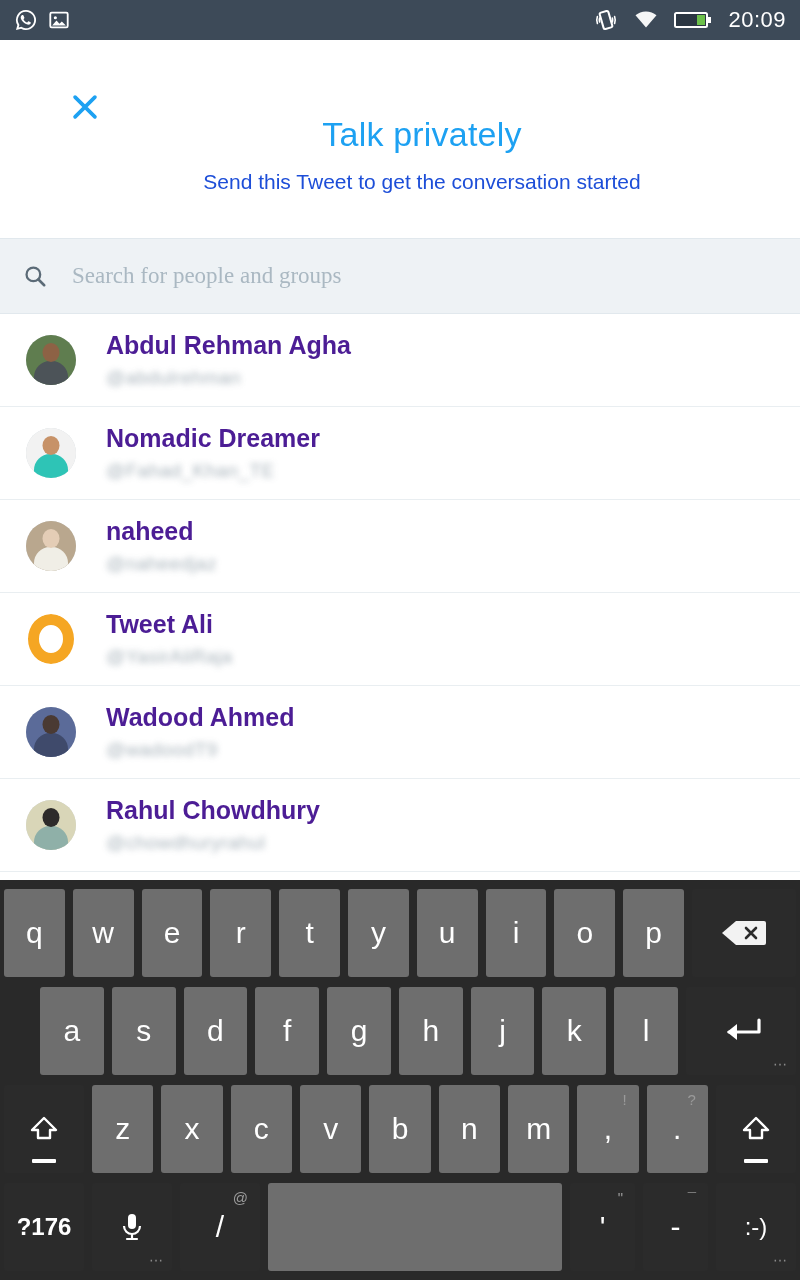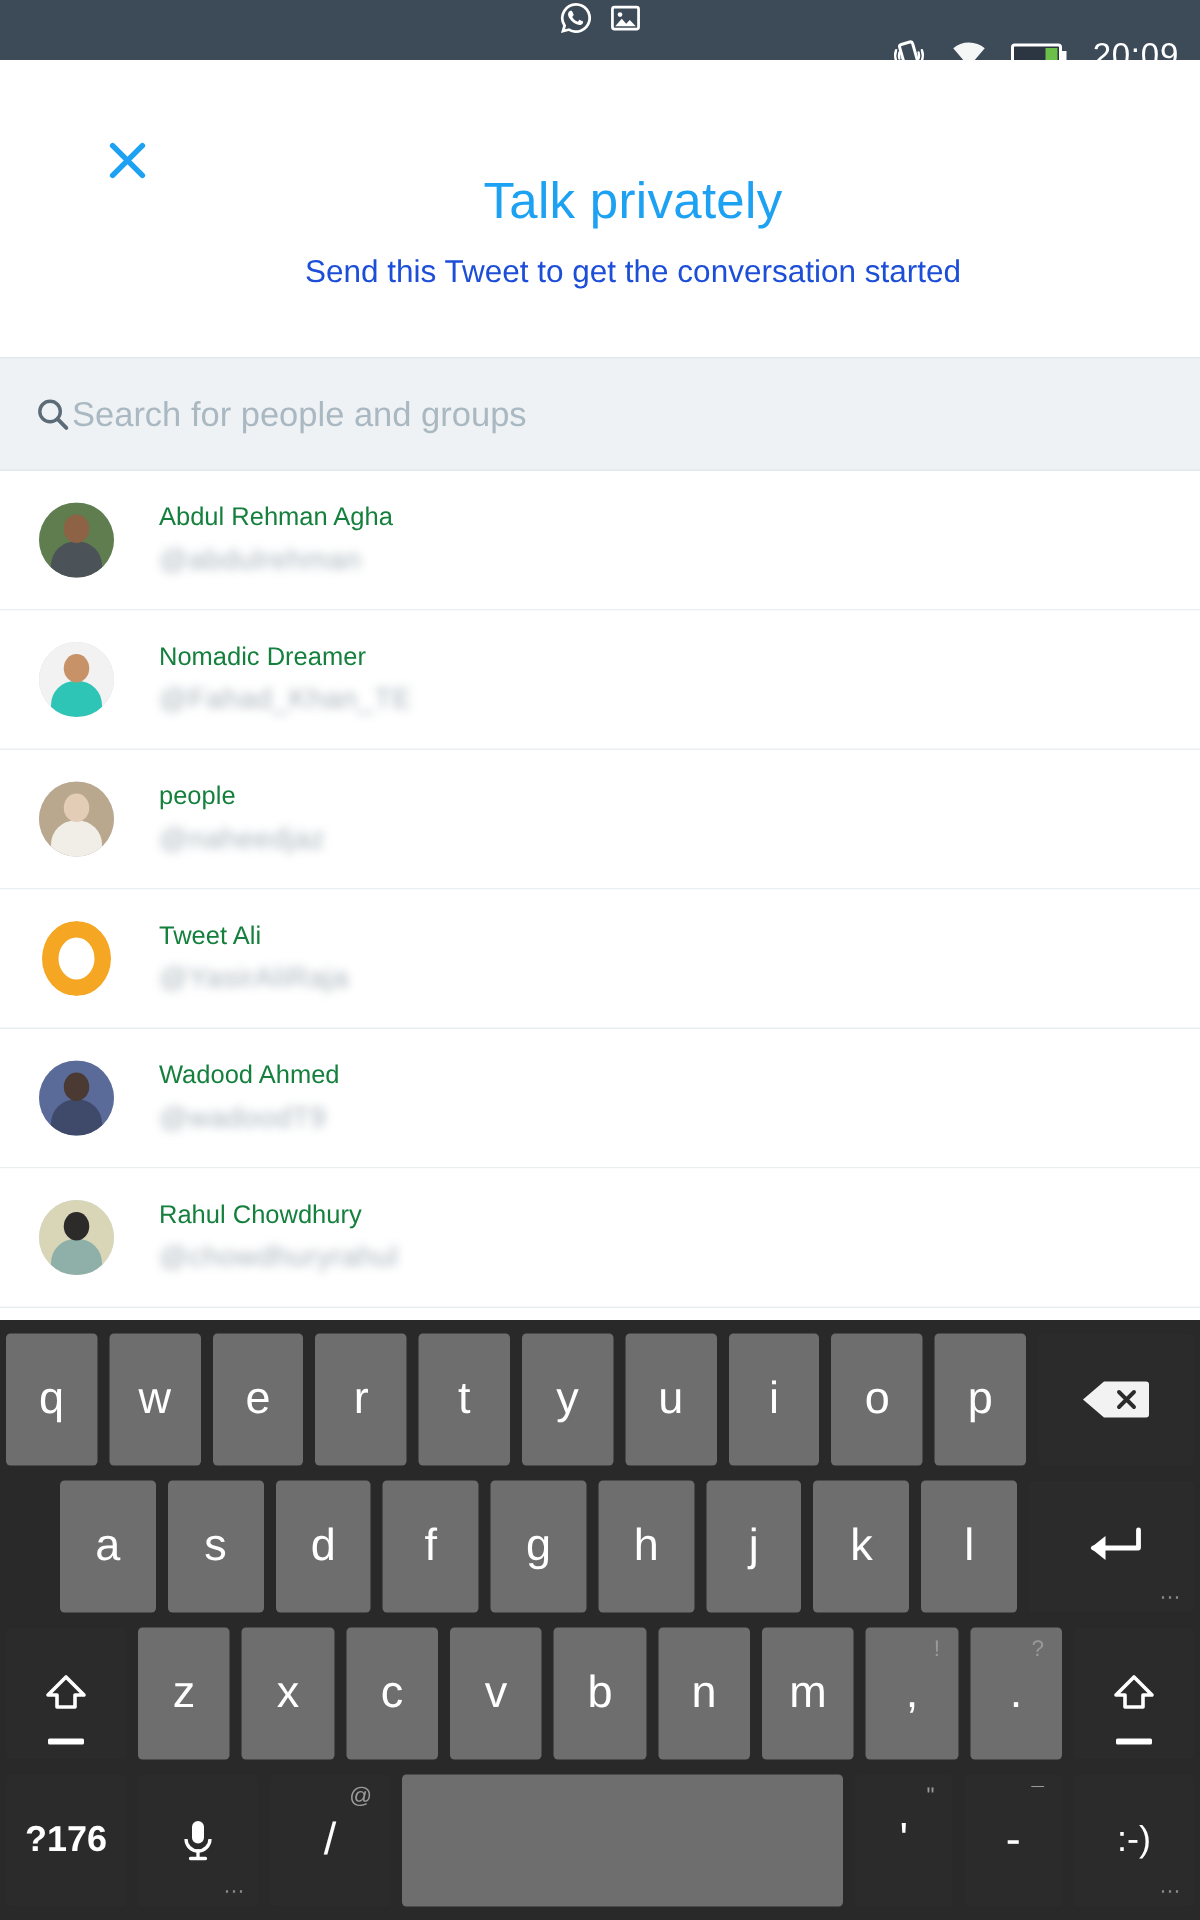--- a/index.html
+++ b/index.html
@@ -8,21 +8,21 @@
     font-family: "Liberation Sans", sans-serif;
     background: #ffffff;
     overflow: hidden;
   }
   .screen { position: relative; width: 800px; height: 1280px; }
 
   
   .statusbar {
     height: 40px; background: #3d4a58;
     display: flex; align-items: center;
-    padding: 0 14px; color: #ffffff; flex-direction: column;
+    padding: 0 14px; color: #ffffff;
   }
   .sb-left { display: flex; align-items: center; gap: 10px; }
   .sb-right { margin-left: auto; display: flex; align-items: center; gap: 16px; }
   .sb-time { font-size: 22px; letter-spacing: .5px; color: #fff; }
   .icon-svg { display: block; }
 
   
   .header { height: 198px; background: #fff; position: relative; margin-left: 44px; }
   .close-btn {
     position: absolute; left: 22px; top: 48px;
@@ -42,22 +42,22 @@
 
   
   .searchbar {
     height: 76px; background: #eef2f5;
     border-top: 1px solid #e1e8ed; border-bottom: 1px solid #e1e8ed;
     display: flex; align-items: center; padding: 0 22px;
   }
   .search-icon { width: 26px; height: 26px; flex: 0 0 auto; }
   .search-input {
     border: 0; outline: 0; background: transparent;
-    font-size: 23px; color: #3c4b57;
-    font-family: Liberation Sans, sans-serif;
+    margin-left: 24px; font-size: 23px; color: #3c4b57;
+    font-family: Liberation Serif, serif;
     width: 100%;
   }
   .search-input::placeholder { color: #aab8c2; }
 
   
   .list { background: #fff; }
   .row {
     height: 93px; display: flex; align-items: center;
     padding: 0 0 0 26px; border-bottom: 1px solid #e9eef1;
     background: #fff;
@@ -80,21 +80,21 @@
   }
   .avatar.ring {
     background: transparent;
     display: flex; align-items: center; justify-content: center;
   }
   .avatar.ring .ring-shape {
     width: 46px; height: 50px; border-radius: 50%;
     border: 11px solid #f5a623; background: #fff;
   }
   .meta { margin-left: 30px; display: flex; flex-direction: column; justify-content: center; }
-  .name { font-size: 17px; color: #15803d; font-weight: 400; line-height: 1.18; }
+  .name { font-size: 25px; color: #4c1d95; font-weight: 700; line-height: 1.18; }
   .handle {
     font-size: 19px; color: #9aa7b0; margin-top: 7px;
     filter: blur(3.2px); opacity: .85;
     letter-spacing: .4px;
   }
 
   
   .keyboard {
     position: absolute; left: 0; bottom: 0;
     width: 800px; height: 400px;
@@ -226,21 +226,21 @@
       </div>
     </div>
 
     <div class="row">
       <div class="avatar">
         <div class="a-sky" style="background:#b9a78e"></div>
         <div class="a-body" style="background:#f0eee6"></div>
         <div class="a-head" style="background:#e4cdb6"></div>
       </div>
       <div class="meta">
-        <div class="name">people</div>
+        <div class="name">naheed</div>
         <div class="handle">@naheedjaz</div>
       </div>
     </div>
 
     <div class="row">
       <div class="avatar ring">
         <div class="ring-shape"></div>
       </div>
       <div class="meta">
         <div class="name">Tweet Ali</div>

